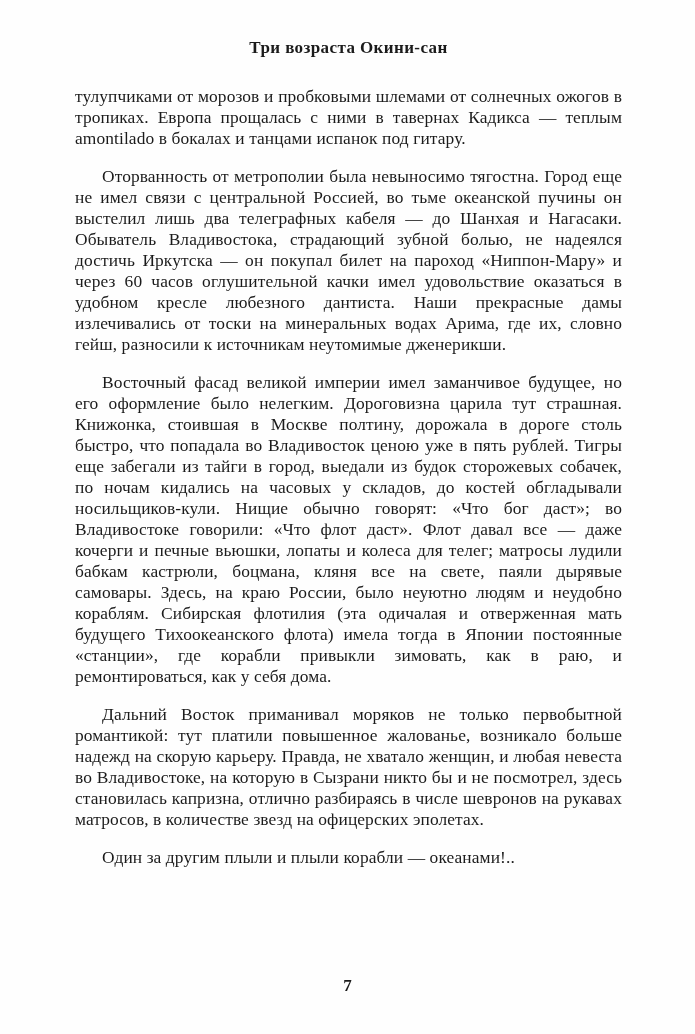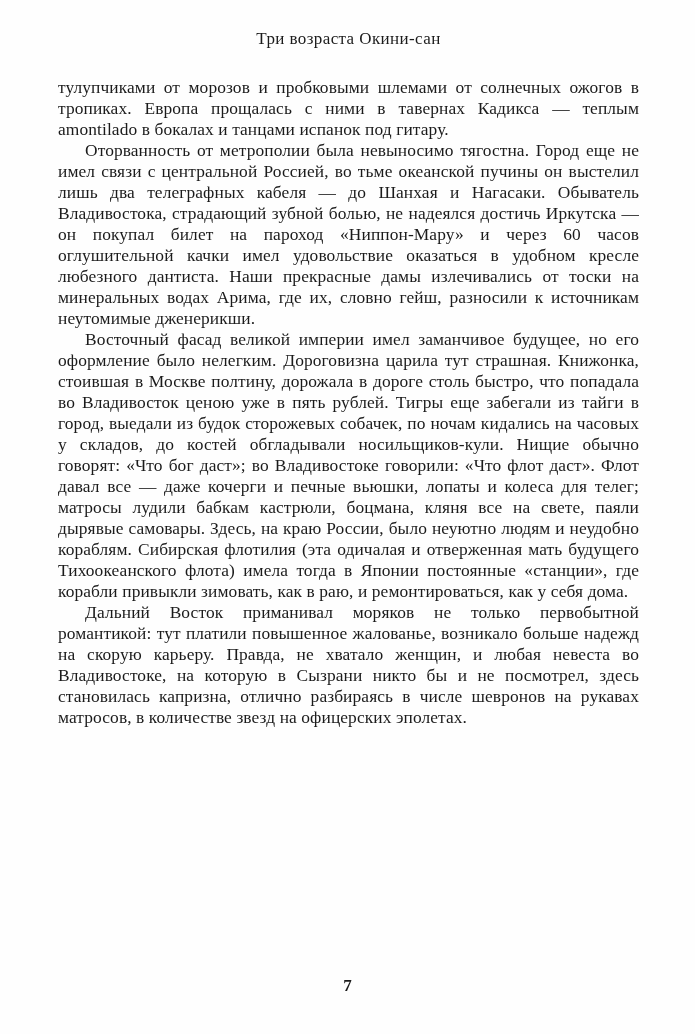--- a/index.html
+++ b/index.html
@@ -17,27 +17,27 @@
       overflow: hidden;
     }
     .page {
       box-sizing: border-box;
       position: absolute;
       inset: 0;
       padding: 26px 56px 0 58px;
     }
     .running-title {
       text-align: center;
-      font-weight: 400;
+      font-weight: 700;
       font-size: 17px;
       letter-spacing: 0.4px;
-      margin: 3px 0 28px 0;
+      margin: 12px 0 28px 0;
     }
     .body-text p {
-      margin: 0;
+      margin: 17px;
       text-align: justify;
       font-size: 17.4px;
       line-height: 21px;
       letter-spacing: 0.1px;
       hyphens: auto;
       -webkit-hyphens: auto;
     }
     .body-text p.indent {
       text-indent: 27px;
     }
@@ -57,17 +57,18 @@
 
 <div class="page">
 
   <h1 class="running-title">Три возраста Окини-сан</h1>
 
   <div class="body-text">
     <p>тулупчиками от морозов и пробковыми шлемами от солнечных ожогов в тропиках. Европа прощалась с ними в тавернах Кадикса — теплым amontilado в бокалах и танцами испанок под гитару.</p>
     <p class="indent">Оторванность от метрополии была невыносимо тягостна. Город еще не имел связи с центральной Россией, во тьме океанской пучины он выстелил лишь два телеграфных кабеля — до Шанхая и Нагасаки. Обыватель Владивостока, страдающий зубной болью, не надеялся достичь Иркутска — он покупал билет на пароход «Ниппон-Мару» и через 60 часов оглушительной качки имел удовольствие оказаться в удобном кресле любезного дантиста. Наши прекрасные дамы излечивались от тоски на минеральных водах Арима, где их, словно гейш, разносили к источникам неутомимые дженерикши.</p>
     <p class="indent">Восточный фасад великой империи имел заманчивое будущее, но его оформление было нелегким. Дороговизна царила тут страшная. Книжонка, стоившая в Москве полтину, дорожала в дороге столь быстро, что попадала во Владивосток ценою уже в пять рублей. Тигры еще забегали из тайги в город, выедали из будок сторожевых собачек, по ночам кидались на часовых у складов, до костей обгладывали носильщиков-кули. Нищие обычно говорят: «Что бог даст»; во Владивостоке говорили: «Что флот даст». Флот давал все — даже кочерги и печные вьюшки, лопаты и колеса для телег; матросы лудили бабкам кастрюли, боцмана, кляня все на свете, паяли дырявые самовары. Здесь, на краю России, было неуютно людям и неудобно кораблям. Сибирская флотилия (эта одичалая и отверженная мать будущего Тихоокеанского флота) имела тогда в Японии постоянные «станции», где корабли привыкли зимовать, как в раю, и ремонтироваться, как у себя дома.</p>
     <p class="indent">Дальний Восток приманивал моряков не только первобытной романтикой: тут платили повышенное жалованье, возникало больше надежд на скорую карьеру. Правда, не хватало женщин, и любая невеста во Владивостоке, на которую в Сызрани никто бы и не посмотрел, здесь становилась капризна, отлично разбираясь в числе шевронов на рукавах матросов, в количестве звезд на офицерских эполетах.</p>
+    <p class="indent">Один за другим плыли и плыли корабли — океанами!..</p>
   </div>
 
   <p class="page-number">7</p>
 
 </div>
 
 </body></html>

